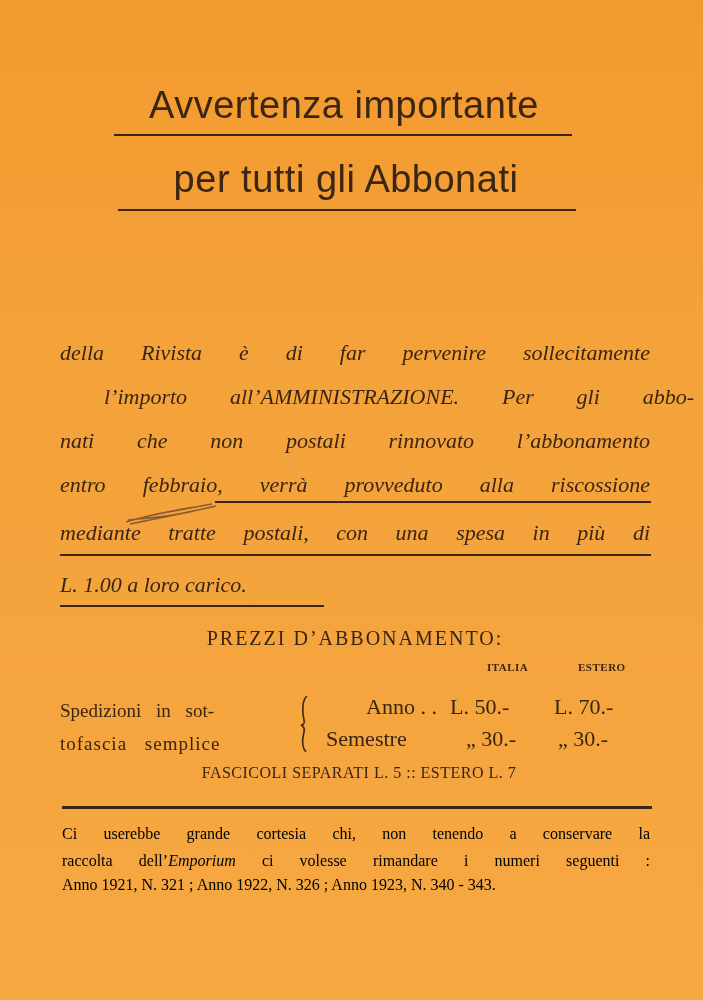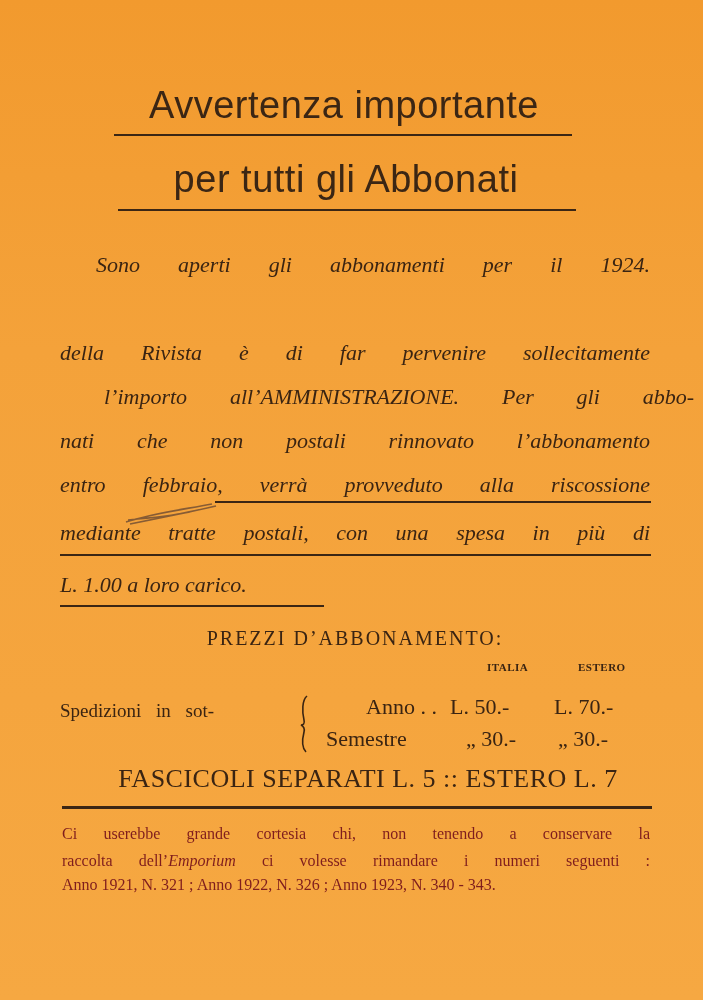--- a/index.html
+++ b/index.html
@@ -87,37 +87,37 @@
     }
     .brace {
       position: absolute;
       left: 298px;
       top: 694px;
       width: 14px;
       height: 60px;
     }
     .fascicoli {
       position: absolute;
-      left: 73px;
+      left: 64px;
       width: 590px;
       top: 764px;
       text-align: center;
       font-family: "Liberation Serif", "DejaVu Serif", serif;
-      font-size: 26px;
+      font-size: 16px;
       letter-spacing: 0.5px;
       color: #3a2412;
     }
     .note-line {
       position: absolute;
       left: 62px;
       width: 588px;
       font-family: "Liberation Serif", "DejaVu Serif", serif;
       font-size: 16px;
       line-height: 1;
-      color: #7f1d1d;
+      color: #000000;
       text-align: justify;
       text-align-last: justify;
       white-space: nowrap;
     }
     .note-line.last { text-align-last: left; }
     .em { font-style: italic; }
     .scribble {
       position: absolute;
       left: 120px;
       top: 498px;
@@ -128,39 +128,39 @@
 </head>
 <body>
 
 <div class="page">
 
   <div class="title l1">Avvertenza importante</div>
   <div class="rule" style="left:114px; top:134px; width:458px;"></div>
   <div class="title l2">per tutti gli Abbonati</div>
   <div class="rule" style="left:118px; top:209px; width:458px;"></div>
 
-  <div class="body-line first" style="top:254px;">Sono aperti gli abbonamenti per il 1924.</div>
   <div class="body-line" style="top:342px;">della Rivista è di far pervenire sollecitamente</div>
   <div class="body-line" style="top:386px;margin-left:44px;">l’importo all’AMMINISTRAZIONE. Per gli abbo-</div>
   <div class="body-line" style="top:430px;">nati che non postali rinnovato l’abbonamento</div>
   <div class="body-line" style="top:474px;">entro febbraio, verrà provveduto alla riscossione</div>
   <div class="rule" style="left:215px; top:501px; width:436px;"></div>
   <svg class="scribble" viewBox="0 0 100 30">
     <path d="M6 24 C30 16, 60 12, 92 6 M10 26 C40 20, 70 14, 96 8 M8 22 C30 20, 50 18, 70 14" stroke="#6b4a32" stroke-width="1.6" fill="none" opacity="0.8"></path>
   </svg>
   <div class="body-line" style="top:522px;">mediante tratte postali, con una spesa in più di</div>
   <div class="rule" style="left:60px; top:554px; width:591px;"></div>
   <div class="body-line last" style="top:574px;">L. 1.00 a loro carico.</div>
   <div class="rule" style="left:60px; top:605px; width:264px;"></div>
 
   <div class="caps-heading" style="top:627px;">PREZZI D’ABBONAMENTO:</div>
   <div class="col-head" style="left:487px; top:661px;">ITALIA</div>
   <div class="col-head" style="left:578px; top:661px;">ESTERO</div>
 
   <div class="price-label" style="left:60px; top:700px; word-spacing:10px;">Spedizioni in sot-</div>
+  <div class="price-label" style="left:60px; top:733px; word-spacing:12px; letter-spacing:1px;">tofascia semplice</div>
 
   <svg class="brace" viewBox="0 0 14 60">
     <path d="M9 2 C4 6, 4 18, 6 26 C7 30, 5 31, 3 31 C5 32, 7 34, 6 38 C4 46, 4 54, 8 58" stroke="#3a2412" stroke-width="1.6" fill="none"></path>
   </svg>
 
   <div class="price-row" style="left:326px; top:694px; width:330px;">
     <span style="position:absolute; left:0;margin-left:40px;">Anno . .</span>
     <span style="position:absolute; left:124px;">L. 50.-</span>
     <span style="position:absolute; left:228px;">L. 70.-</span>
   </div>

